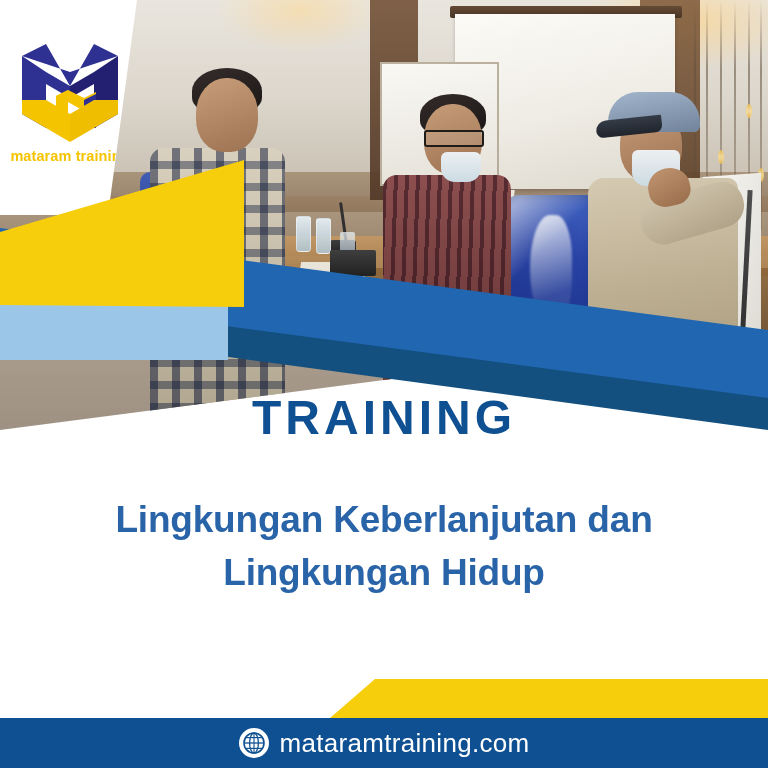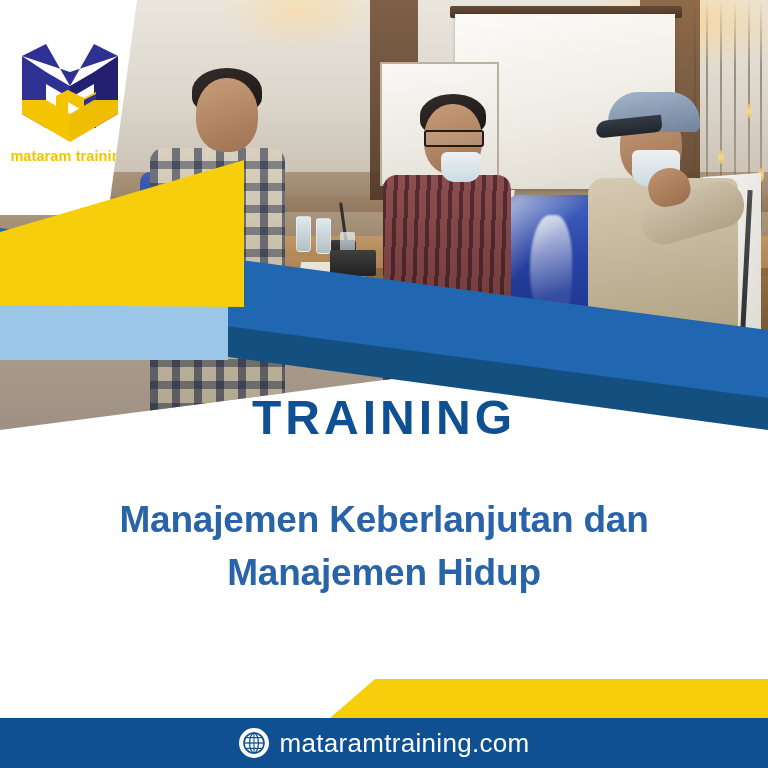--- a/index.html
+++ b/index.html
@@ -425,21 +425,21 @@
     </div>
     <div class="logo-text">mataram training</div>
   </div>
 
   <div class="band-blue-dark"></div>
   <div class="band-blue-mid"></div>
   <div class="stripe-lightblue"></div>
   <div class="stripe-yellow"></div>
 
   <div class="title">TRAINING</div>
-  <div class="subtitle">Manajemen Keberlanjutan dan Manajemen Hidup</div>
+  <div class="subtitle">Lingkungan Keberlanjutan dan Lingkungan Hidup</div>
 
   <div class="yellow-wedge"></div>
   <div class="footer-bar">
     <div class="globe-wrap">
       <svg viewBox="0 0 24 24" width="24" height="24">
         <circle cx="12" cy="12" r="10" fill="none" stroke="#0E5091" stroke-width="1.6"></circle>
         <ellipse cx="12" cy="12" rx="4.4" ry="10" fill="none" stroke="#0E5091" stroke-width="1.3"></ellipse>
         <line x1="2" y1="12" x2="22" y2="12" stroke="#0E5091" stroke-width="1.3"></line>
         <path d="M3.6 6.6 H20.4" fill="none" stroke="#0E5091" stroke-width="1.2"></path>
         <path d="M3.6 17.4 H20.4" fill="none" stroke="#0E5091" stroke-width="1.2"></path>

